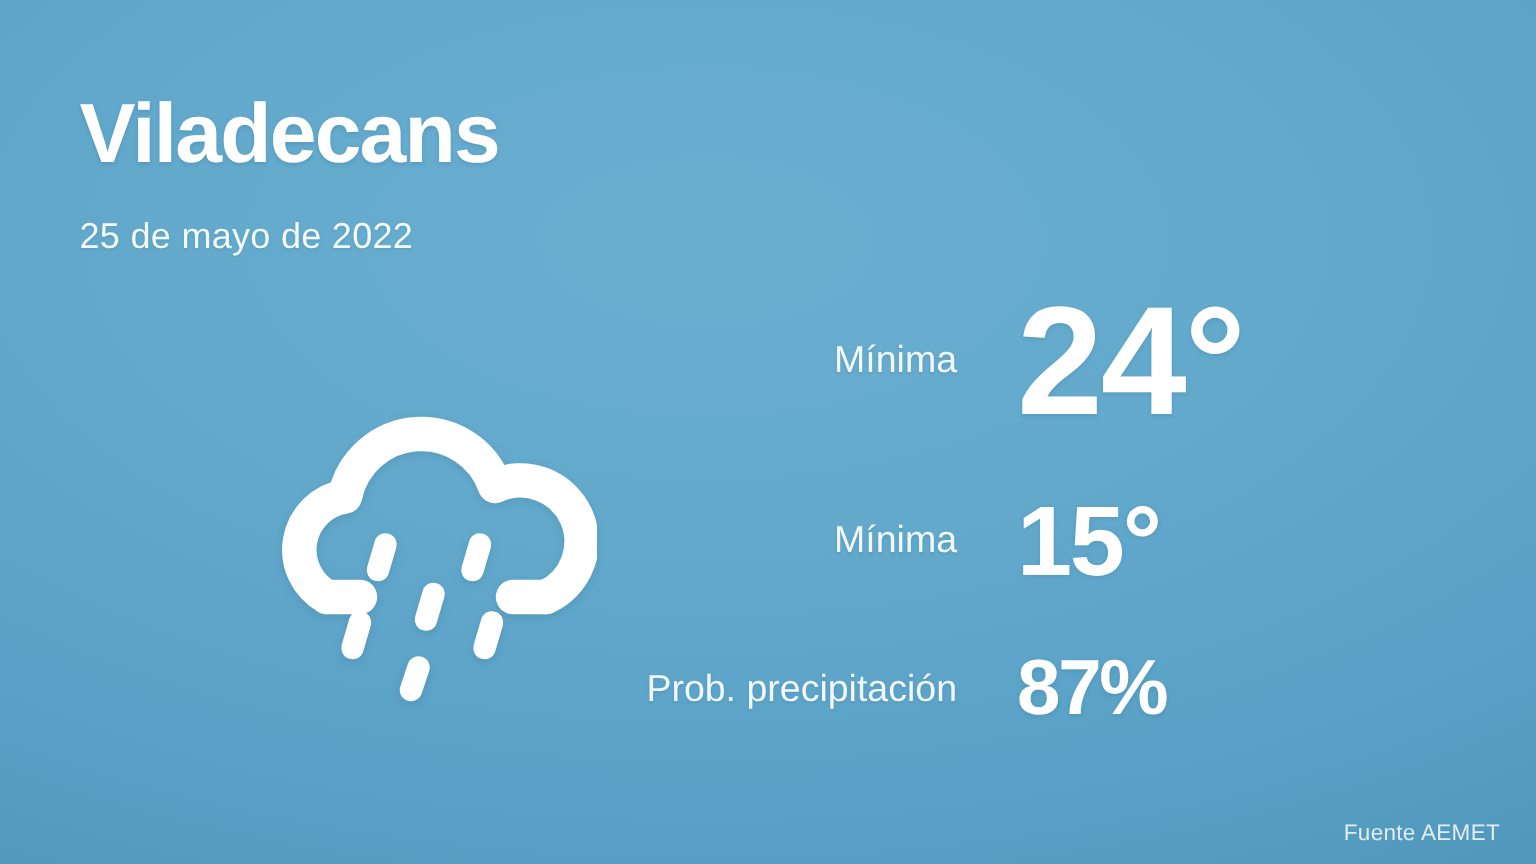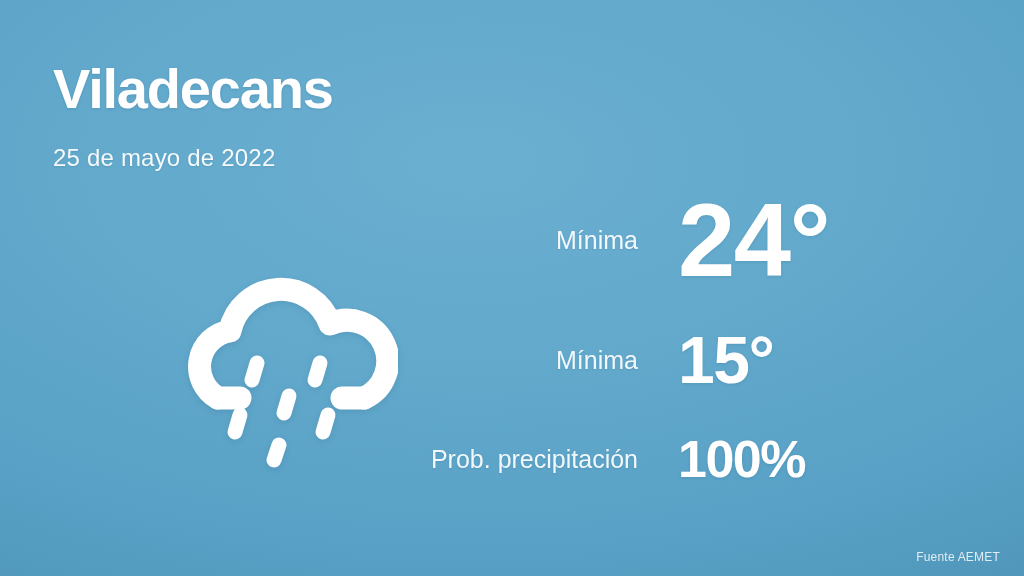--- a/index.html
+++ b/index.html
@@ -105,21 +105,21 @@
 
   
   #row-precip            { height:86px; }
   #row-precip .stat-label{ font-size:25px;text-align:right; }
   #row-precip .stat-value{ font-size:52px; line-height:1; }
 
   
   #source-footer {
     position:absolute;
     right:24px; bottom:12px;
-    font-size:12px;
+    font-size:15px;
     font-weight:300;
     color:rgba(255,255,255,.82);
     letter-spacing:.2px;
   }
 </style>
 </head>
 <body>
 
 <div id="card">
 
@@ -158,20 +158,20 @@
       <div class="stat-value">24°</div>
     </div>
 
     <div class="stat-row" id="row-min">
       <div class="stat-label">Mínima</div>
       <div class="stat-value">15°</div>
     </div>
 
     <div class="stat-row" id="row-precip">
       <div class="stat-label">Prob. precipitación</div>
-      <div class="stat-value">100%</div>
+      <div class="stat-value">87%</div>
     </div>
 
   </div>
 
   <div id="source-footer">Fuente AEMET</div>
 
 </div>
 
 </body></html>

